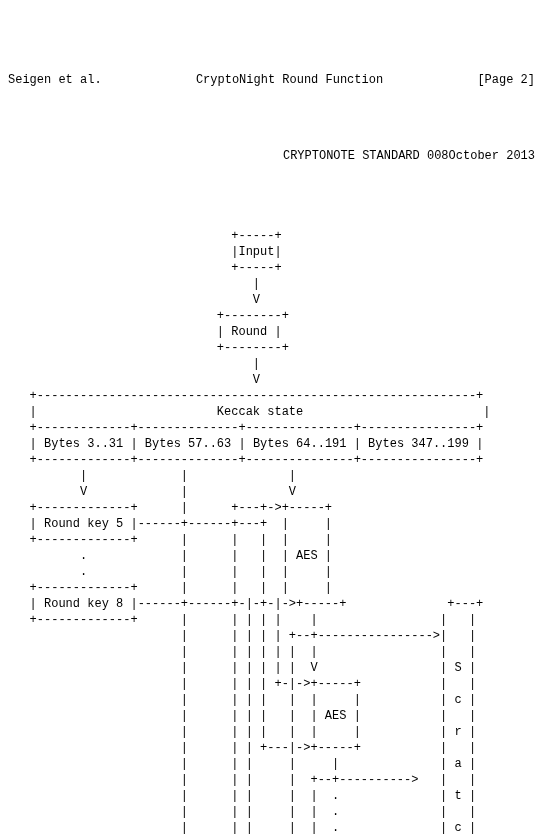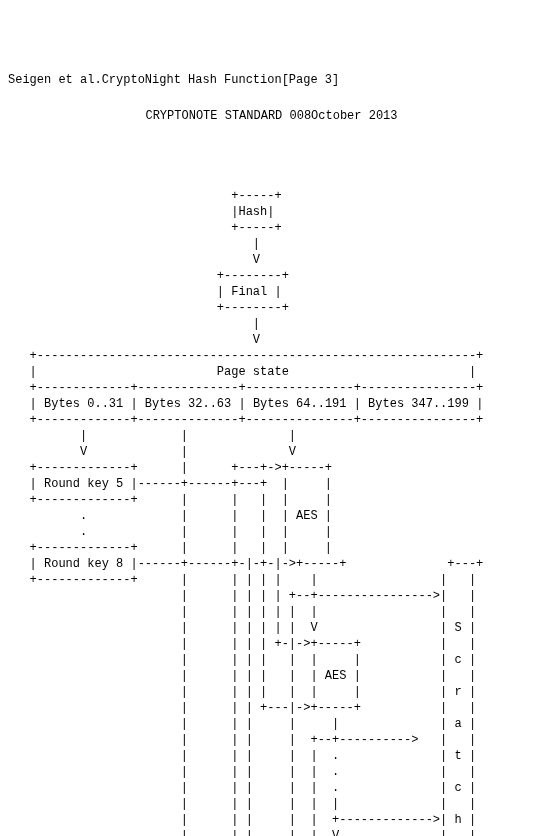--- a/index.html
+++ b/index.html
@@ -7,52 +7,53 @@
       font-size: 12px;
       line-height: 16px;
       background: white;
       color: #000;
       margin: 0;
       padding: 8px;
       white-space: pre;
     }
     .header-line {
       display: flex;
-      justify-content: flex-start;
-      margin-bottom: 4px;
+      justify-content: space-between;
+      margin-bottom: 16px;
     }
     .subheader-line {
       display: flex;
-      justify-content: center;
+      justify-content: flex-end;
       margin-bottom: 16px;
+      margin-top: 28px;
     }
   </style>
 </head>
 <body>
 
 
 
-<div class="header-line"><span>Seigen et al.</span><span>CryptoNight Hash Function</span><span>[Page 3]</span></div>
+<div class="header-line"><span>Seigen et al.</span><span>CryptoNight Round Function</span><span>[Page 2]</span></div>
 <div class="subheader-line"><span>CRYPTONOTE STANDARD 008</span><span>October 2013</span></div>
 
 <div>
                                +-----+
-                               |<span>Hash</span>|
+                               |<span>Input</span>|
                                +-----+
                                   |
                                   V
                              +--------+
-                             | <span>Final</span> |
+                             | <span>Round</span> |
                              +--------+
                                   |
                                   V
    +-------------------------------------------------------------+
-   |                         <span>Page state</span>                         |
+   |                         <span>Keccak state</span>                         |
    +-------------+--------------+---------------+----------------+
-   | <span>Bytes 0..31</span> | <span>Bytes 32..63</span> | <span>Bytes 64..191</span> | <span>Bytes 347..199</span> |
+   | <span>Bytes 3..31</span> | <span>Bytes 57..63</span> | <span>Bytes 64..191</span> | <span>Bytes 347..199</span> |
    +-------------+--------------+---------------+----------------+
           |             |              |
           V             |              V
    +-------------+      |      +---+-&gt;+-----+
    | <span>Round key 5</span> |------+------+---+  |     |
    +-------------+      |      |   |  |     |
           .             |      |   |  | <span>AES</span> |
           .             |      |   |  |     |
    +-------------+      |      |   |  |     |
    | <span>Round key 8</span> |------+------+-|-+-|-&gt;+-----+              +---+

